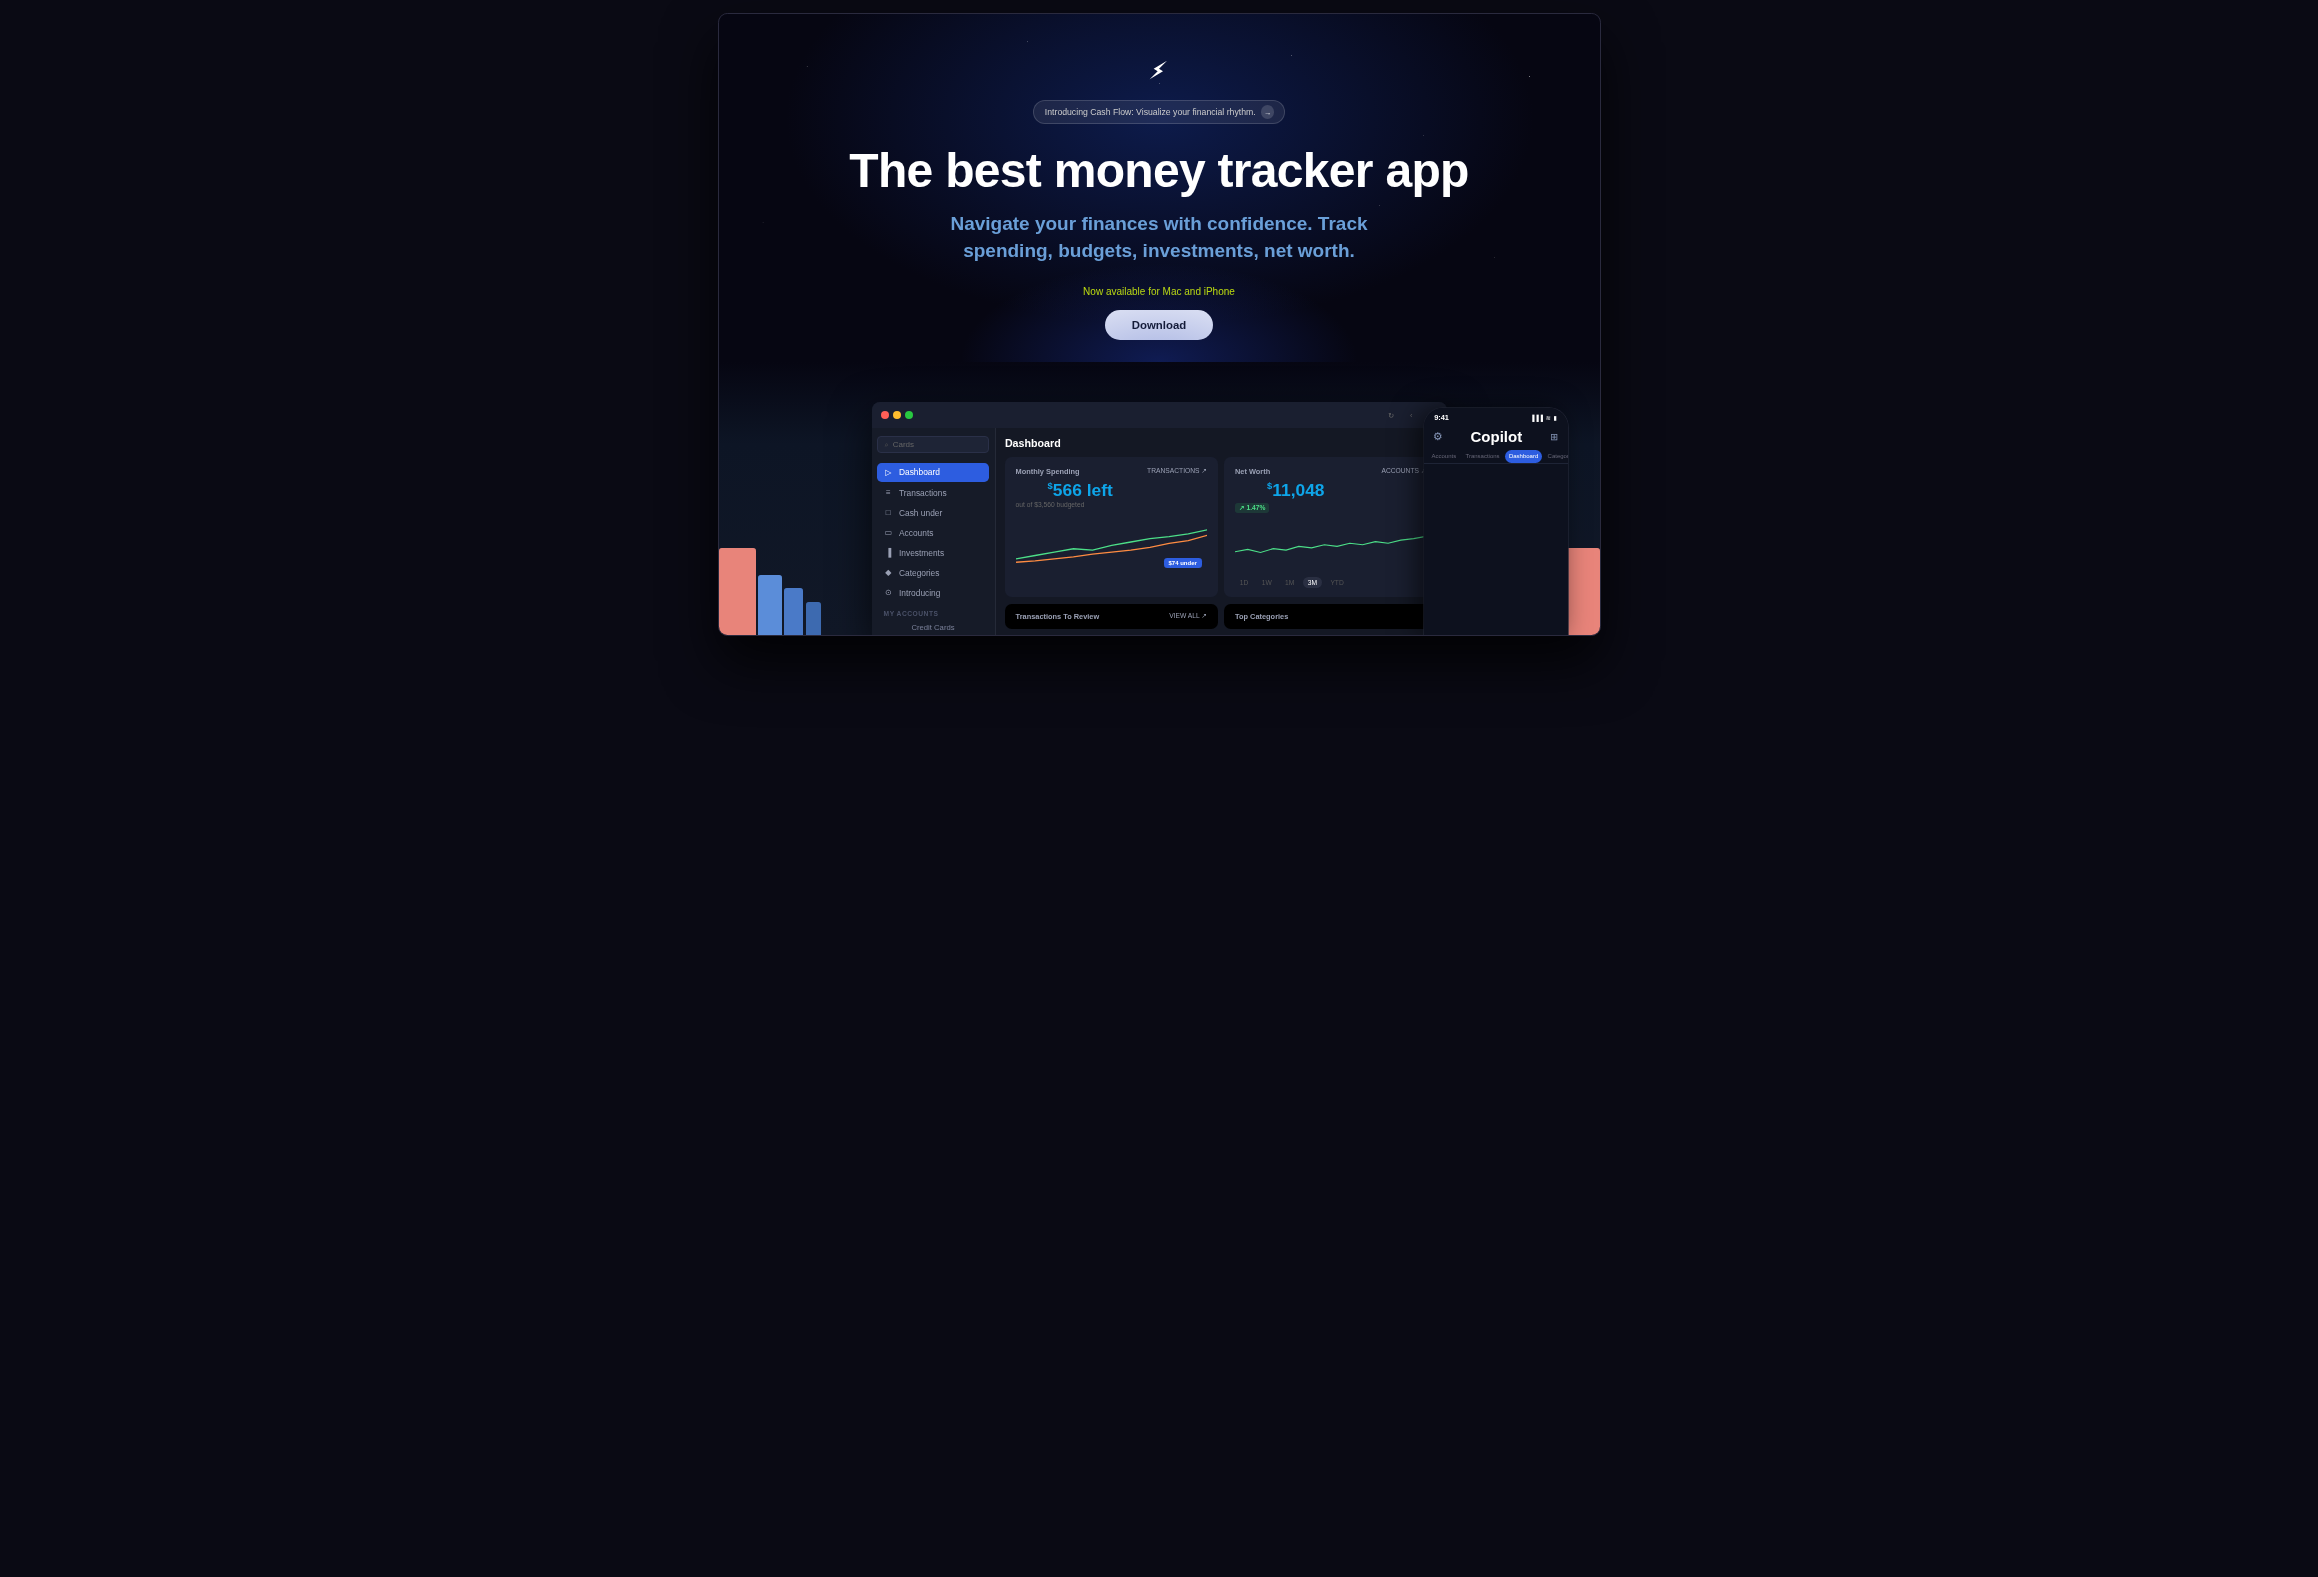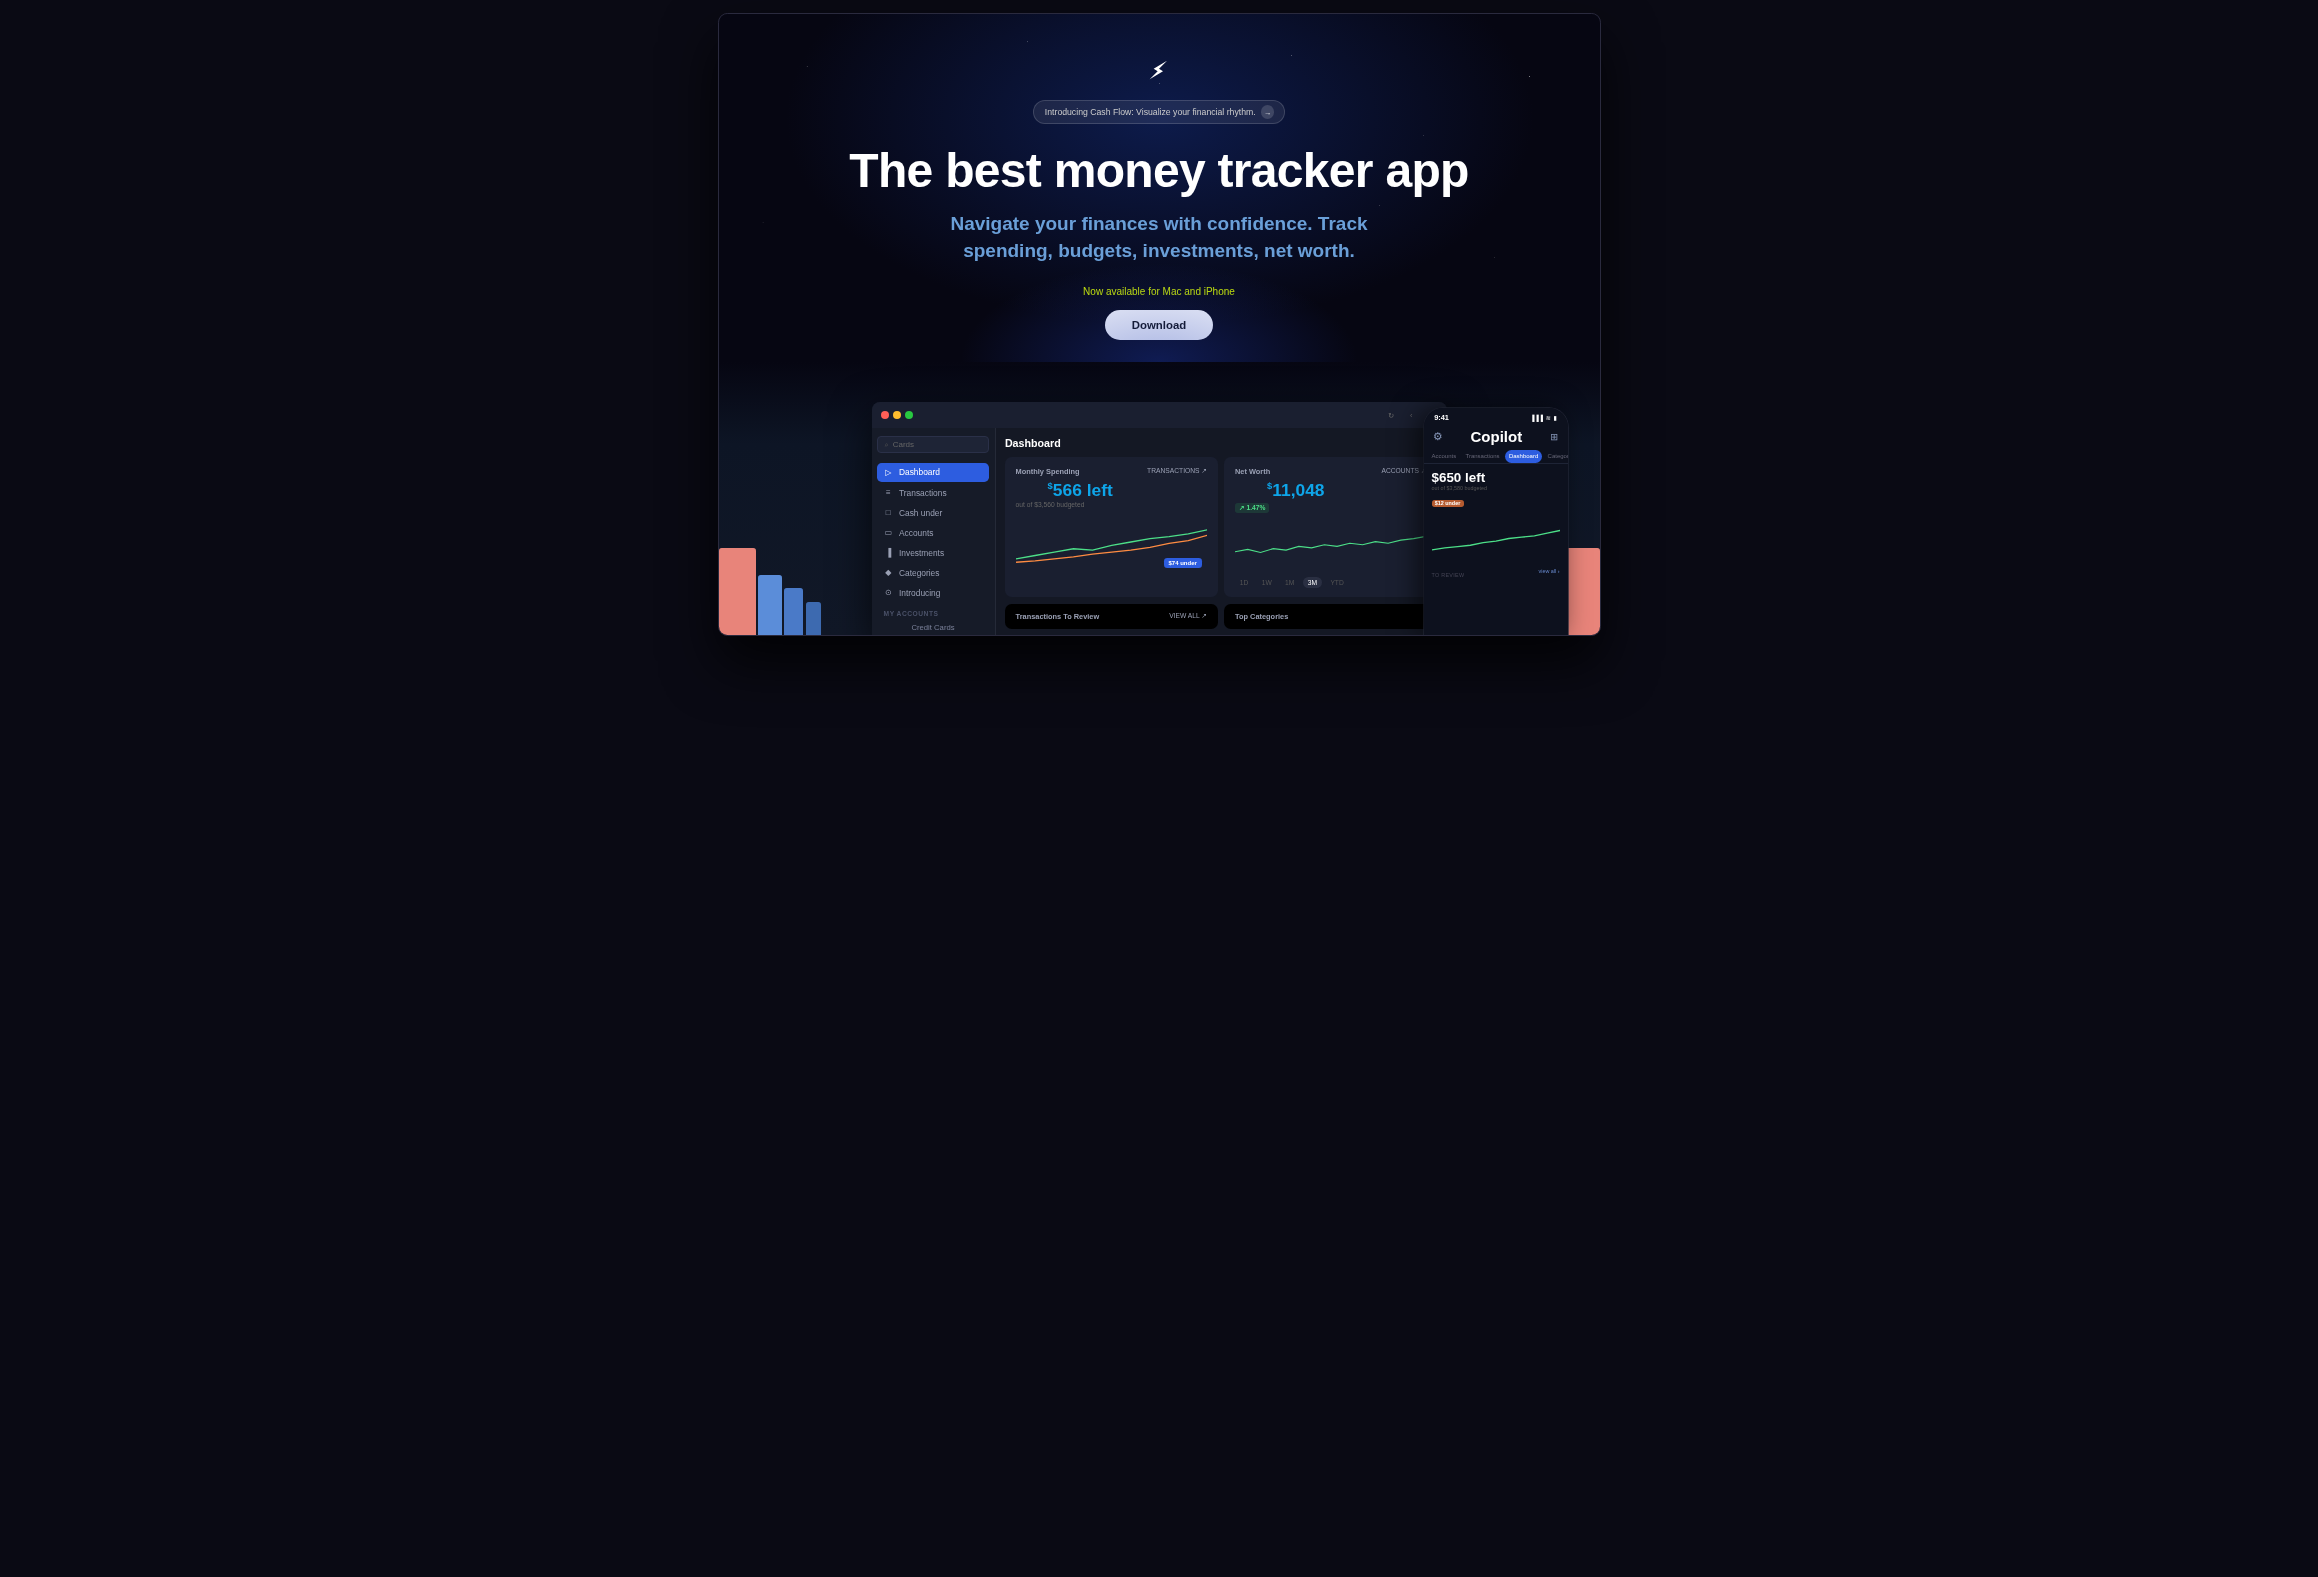--- a/index.html
+++ b/index.html
@@ -787,36 +787,20 @@
       </div>
 
       <div class="phone-nav-tabs">
         <span class="phone-nav-tab">Accounts</span>
         <span class="phone-nav-tab">Transactions</span>
         <span class="phone-nav-tab active">Dashboard</span>
         <span class="phone-nav-tab">Categories</span>
 
       </div>
 
-      <div class="phone-content">
-        <div class="phone-card-value">$650 left</div>
-        <div class="phone-card-subtext">out of $3,580 budgeted</div>
-        <span class="phone-badge">$12 under</span>
-
-        <div class="phone-chart">
-          <svg class="chart-svg" viewBox="0 0 200 70" preserveAspectRatio="none">
-            <polyline points="0,55 20,52 40,50 60,48 80,44 100,42 120,38 140,36 160,34 180,30 200,26" fill="none" stroke="#4cdf88" stroke-width="2"></polyline>
-          </svg>
-        </div>
-
-        <div style="display:flex;justify-content:space-between;align-items:center;margin-top:4px;">
-          <span class="phone-review-label">TO REVIEW</span>
-          <span class="phone-view-all">view all ›</span>
-        </div>
-      </div>
     </div>
 
     <div class="buildings-right">
       <div class="building-group" style="justify-content:flex-end;">
         <div class="building" style="width:14.7px;height:33px;background:#3d6ab0;"></div>
         <div class="building" style="width:19px;height:47px;background:#4a7ac8;"></div>
         <div class="building" style="width:23.4px;height:60px;background:#5b8dd9;"></div>
         <div class="building" style="width:37px;height:87px;background:#e8847a;"></div>
       </div>
     </div>

